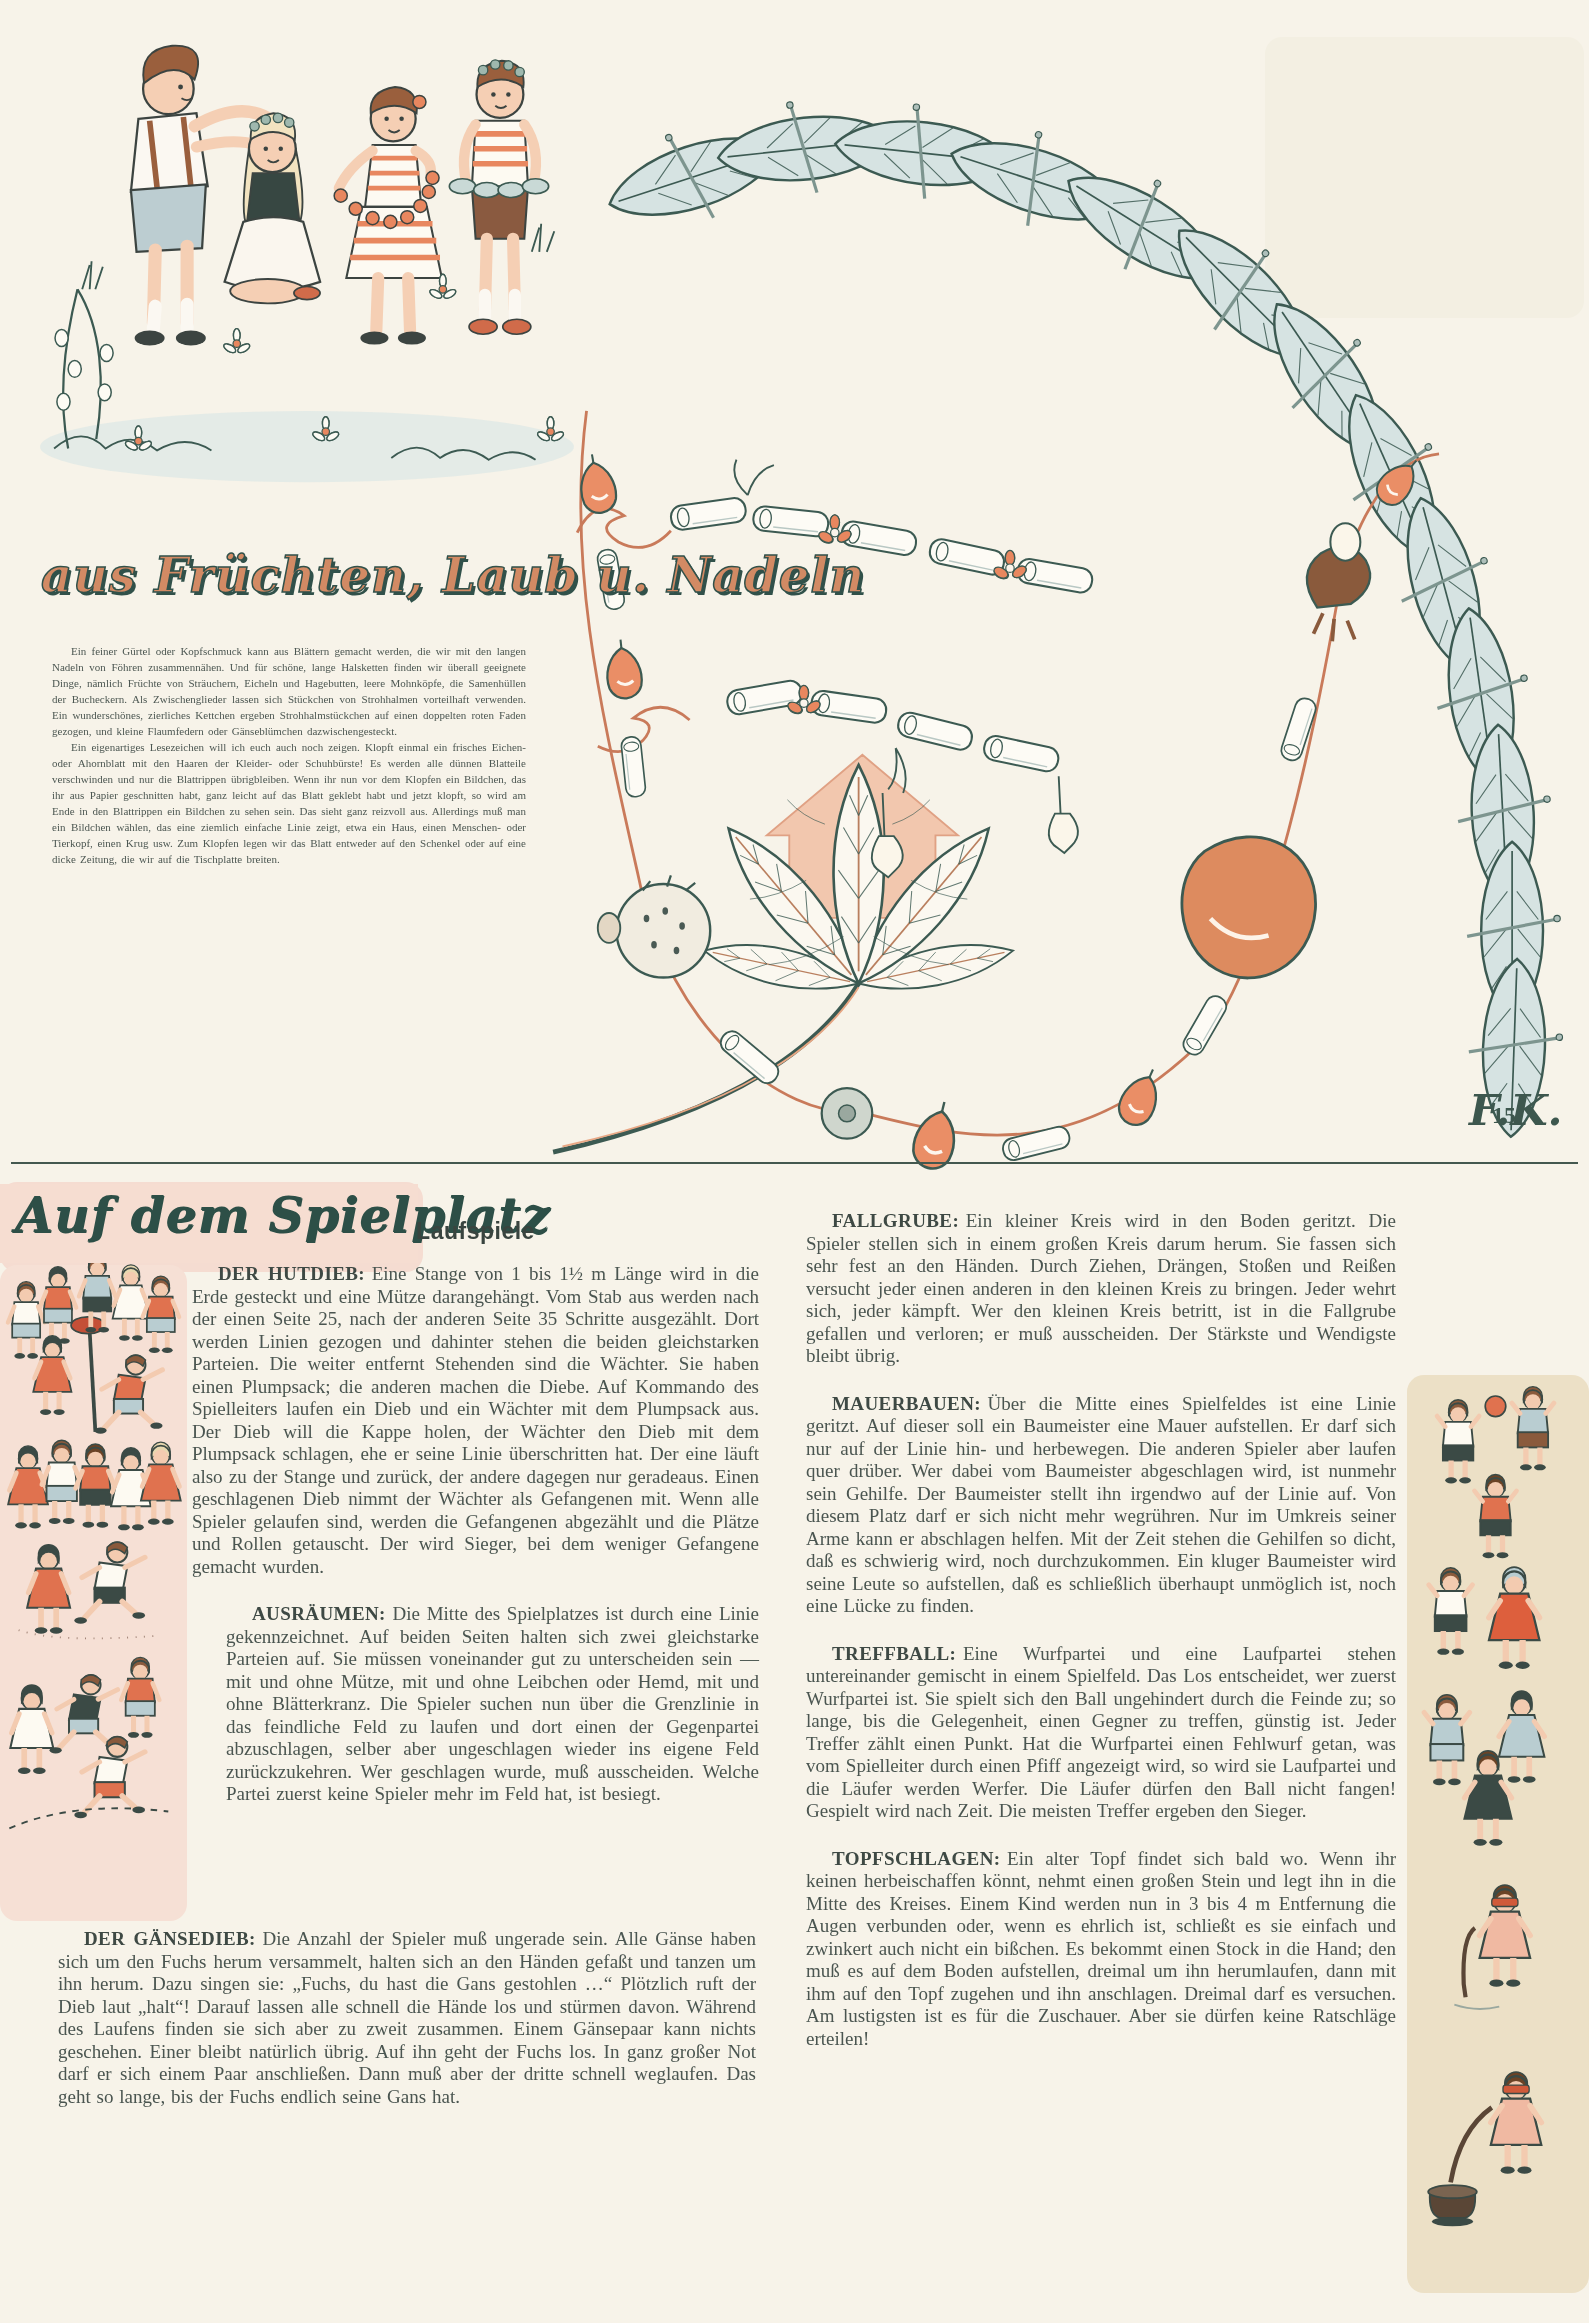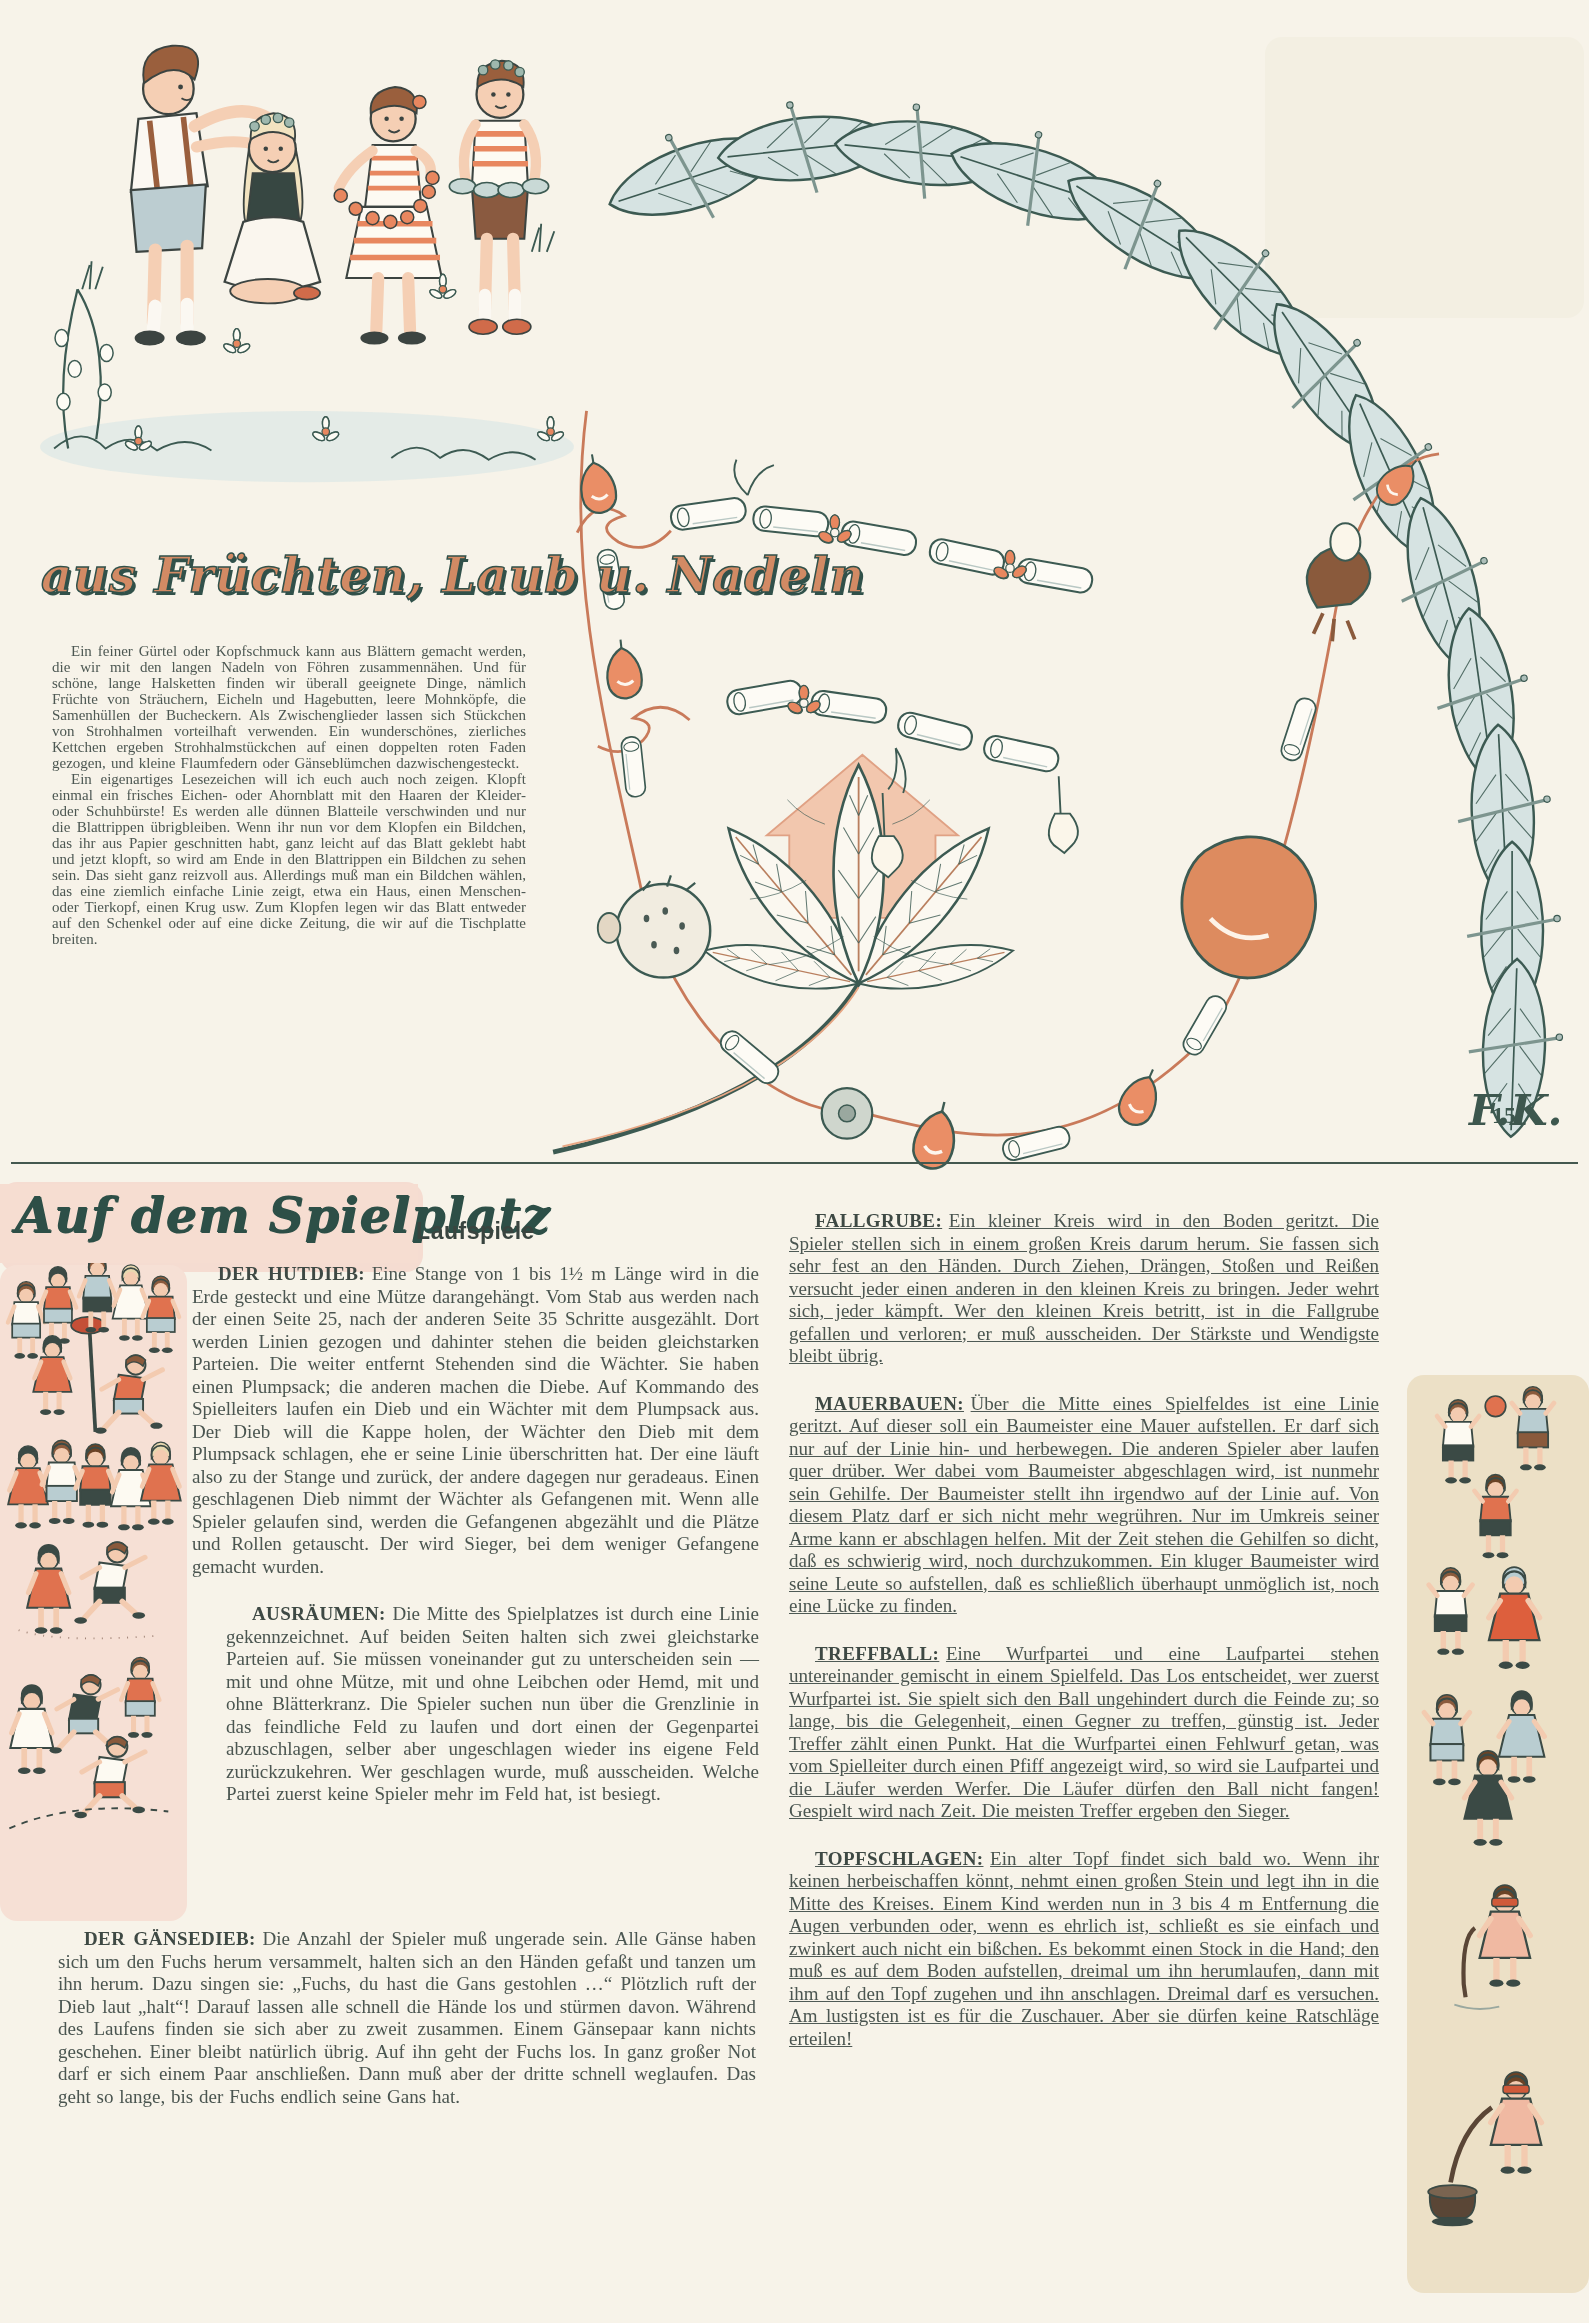--- a/index.html
+++ b/index.html
@@ -16,41 +16,41 @@
   .tint-top-right{left:1265px;top:37px;width:319px;height:281px;background:#f3efe2;}
 
   
   .title{position:absolute;left:41px;width:581px;
     font-family:"DejaVu Serif",serif;font-style:italic;font-weight:bold;
     color:#d28a64;-webkit-text-stroke:1.5px #31514a;
     text-shadow:2.8px 2.8px 0 #31514a;line-height:1.02;letter-spacing:0.9px;white-space:nowrap;}
   .title-l1{top:474px;font-size:60px;}
   .title-l2{top:551px;font-size:48px;}
   .intro{position:absolute;left:52px;top:643px;width:474px;}
-  .intro p{margin:0;font-size:15px;line-height:16px;text-align:justify;
+  .intro p{margin:0;font-size:11px;line-height:16px;text-align:justify;
     text-indent:19px;word-spacing:1.5px;color:#4c5752;}
   .page-number{position:absolute;left:1492px;top:1102px;font-size:24px;font-weight:bold;
     color:#3d574e;z-index:5;}
   .signature{position:absolute;left:1469px;top:1085px;font-family:"DejaVu Serif",serif;
     font-style:italic;font-weight:bold;font-size:43px;color:#3d574e;z-index:5;}
   .rule{position:absolute;left:11.2px;top:1162px;width:1567px;height:0;
     border-top:2.8px solid #44584f;}
 
   
   .band{position:absolute;left:0;top:1184px;width:418px;height:79px;background:#f6ddd1;}
   .script-header{position:absolute;left:15px;top:1186px;
     font-family:"DejaVu Serif",serif;font-style:italic;font-weight:bold;
     font-size:49px;color:#2d4f47;white-space:nowrap;letter-spacing:0.9px;
     text-shadow:0.9px 0.9px 0 #2d4f47;}
   .subheader{position:absolute;left:192px;top:1218px;width:567px;text-align:center;
     font-family:"Liberation Sans",sans-serif;font-weight:bold;font-size:23px;
     color:#39443f;letter-spacing:0.5px;}
   .col{position:absolute;}
   .col-1{left:192px;top:1263px;width:567px;}
-  .col-2{left:789px;top:1210px;width:590px;text-decoration:underline;}
+  .col-2{left:806px;top:1210px;width:590px;}
   .game{margin:0 0 25px 0;font-size:19px;line-height:22.5px;text-align:justify;
     text-indent:26px;word-spacing:1.1px;color:#4a5550;}
   .game .lead{font-weight:bold;color:#3e4944;letter-spacing:0.4px;margin-right:6.6px;}
   .game-indent{margin-left:34px;margin-top:18px;}
   .gansedieb{position:absolute;left:58px;top:1928px;width:698px;}
   .gansedieb .game{margin-bottom:0;}
 
   .illus{position:absolute;}
   svg{display:block;}
 </style>

